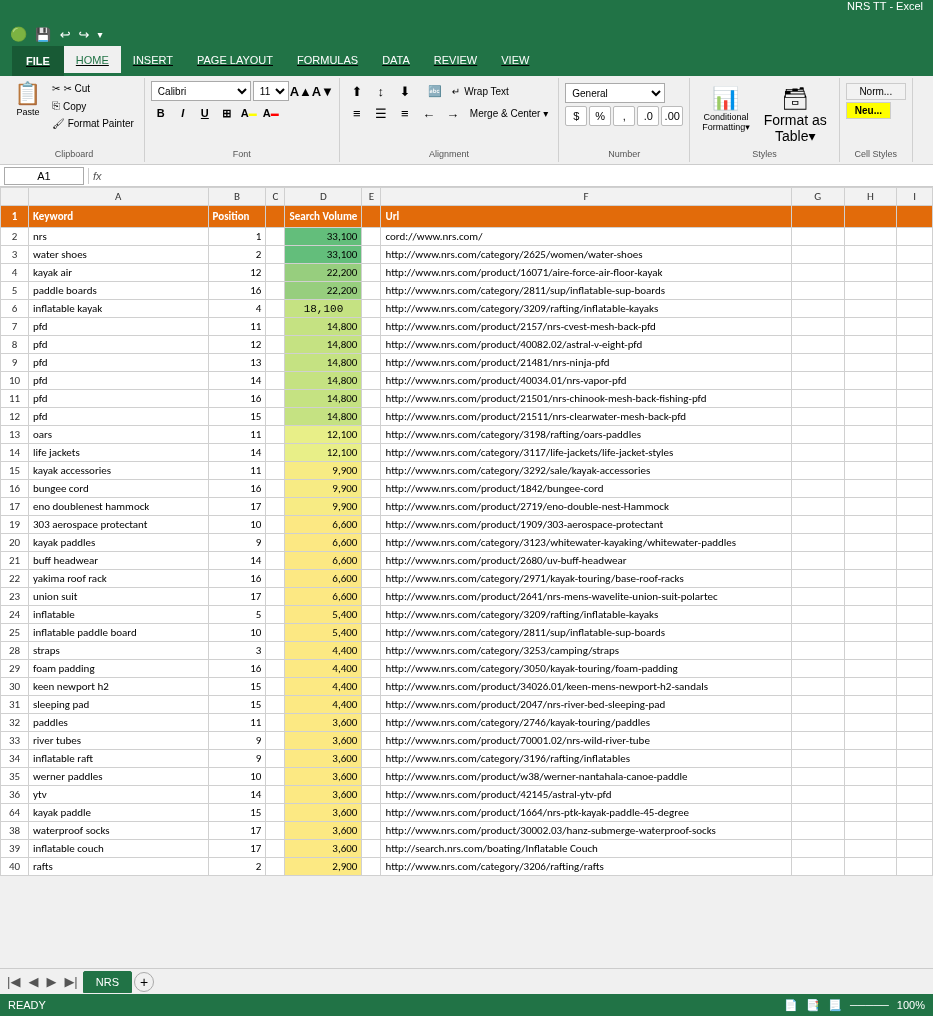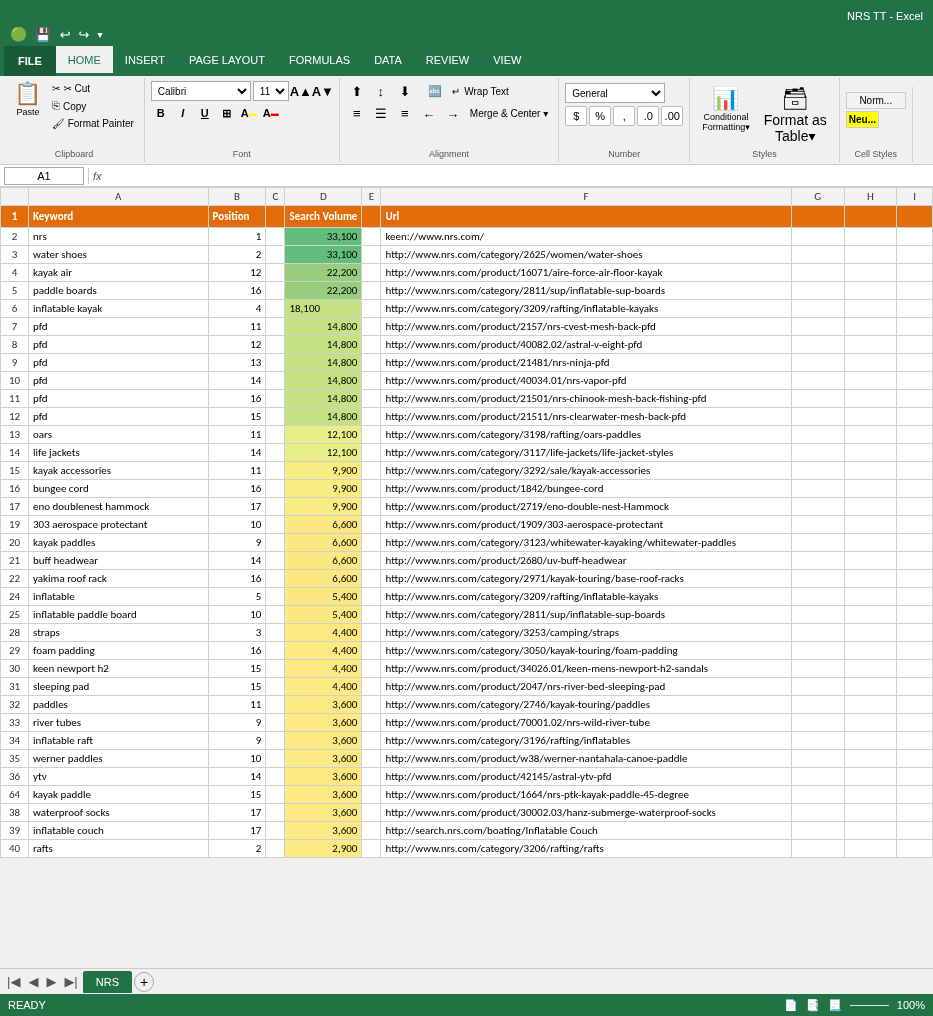--- a/index.html
+++ b/index.html
@@ -4,21 +4,21 @@
   <style>
     * { margin: 0; padding: 0; box-sizing: border-box; }
     body { font-family: 'Segoe UI', Arial, sans-serif; font-size: 11px; background: #f0f0f0; overflow: hidden; }
 
     
     .title-bar {
       background: #217346;
       color: white;
       height: 22px;
       display: flex;
-      align-items: flex-end;
+      align-items: flex-start;
       justify-content: flex-end;
       padding-right: 10px;
       font-size: 11px;
     }
 
     
     .quick-access {
       background: #217346;
       height: 24px;
       display: flex;
@@ -26,21 +26,22 @@
       padding: 0 8px;
       gap: 4px;
     }
     .quick-access span { color: white; font-size: 13px; cursor: pointer; padding: 2px; }
 
     
     .ribbon-tabs {
       background: #217346;
       display: flex;
       align-items: flex-end;
-      padding-left: 4px;
+      padding-left: 12px;
+      text-decoration: underline;
     }
     .file-btn {
       background: #185a35;
       color: white;
       padding: 6px 14px;
       font-size: 11px;
       font-weight: bold;
       cursor: pointer;
       border: none;
       height: 30px;
@@ -207,21 +208,21 @@
     
     .norm-panel {
       background: white;
       border: 1px solid #ccc;
       padding: 4px 6px;
       min-width: 60px;
       display: flex; align-items: center; justify-content: center;
     }
     .norm-neu {
       background: #ffff00;
-      padding: 2px 2px;
+      padding: 2px 8px;
       font-size: 10px;
       font-weight: bold;
       border: 1px solid #ccc;
       cursor: pointer;
     }
 
     
     .formula-bar {
       background: white;
       border-bottom: 1px solid #ccc;
@@ -490,21 +491,21 @@
         <span style="font-size:9px;text-align:center;">Conditional<br>Formatting▾</span>
       </button>
       <button class="big-icon-btn">
         <div class="bi" style="font-size:22px;">🗃</div>
         <span style="font-size:14px;text-align:center;">Format as<br>Table▾</span>
       </button>
     </div>
     <div class="ribbon-group-label">Styles</div>
   </div>
 
-  <div class="ribbon-group" style="min-width:70px;margin-top:9px;">
+  <div class="ribbon-group" style="min-width:70px;">
     <div style="display:flex;flex-direction:column;gap:2px;align-items:flex-start;padding-top:2px;">
       <div class="norm-panel" style="font-size:10px;background:#f2f2f2;padding:2px 6px;border:1px solid #ccc;">Norm...</div>
       <div class="norm-neu">Neu...</div>
     </div>
     <div class="ribbon-group-label">Cell Styles</div>
   </div>
 </div>
 
 <div class="formula-bar">
   <input class="name-box" value="A1" style="">
@@ -555,21 +556,21 @@
         <td></td>
         <td></td>
       </tr>
     <tr class="data-row">
           <td class="row-num">2</td>
           <td>nrs</td>
           <td style="text-align: right;">1</td>
           <td></td>
           <td class="sv-high" style="text-align: right;">33,100</td>
           <td></td>
-          <td>keen://www.nrs.com/</td>
+          <td>cord://www.nrs.com/</td>
           <td></td>
           <td></td>
           <td></td>
         </tr>
         <tr class="data-row">
           <td class="row-num">3</td>
           <td>water shoes</td>
           <td style="text-align: right;">2</td>
           <td></td>
           <td class="sv-high" style="text-align: right;">33,100</td>
@@ -601,21 +602,21 @@
           <td>http://www.nrs.com/category/2811/sup/inflatable-sup-boards</td>
           <td></td>
           <td></td>
           <td></td>
         </tr>
         <tr class="data-row">
           <td class="row-num">6</td>
           <td>inflatable kayak</td>
           <td style="text-align: right;">4</td>
           <td></td>
-          <td class="sv-mid" style="text-align: left;">18,100</td>
+          <td class="sv-mid" style="text-align: center; font-family: Liberation Mono, monospace;">18,100</td>
           <td></td>
           <td>http://www.nrs.com/category/3209/rafting/inflatable-kayaks</td>
           <td></td>
           <td></td>
           <td></td>
         </tr>
         <tr class="data-row">
           <td class="row-num">7</td>
           <td>pfd</td>
           <td style="text-align: right;">11</td>
@@ -784,20 +785,32 @@
           <td></td>
         </tr>
         <tr class="data-row">
           <td class="row-num">22</td>
           <td>yakima roof rack</td>
           <td style="text-align: right;">16</td>
           <td></td>
           <td class="sv-lower" style="text-align: right;">6,600</td>
           <td></td>
           <td>http://www.nrs.com/category/2971/kayak-touring/base-roof-racks</td>
+          <td></td>
+          <td></td>
+          <td></td>
+        </tr>
+        <tr class="data-row">
+          <td class="row-num">23</td>
+          <td>union suit</td>
+          <td style="text-align: right;">17</td>
+          <td></td>
+          <td class="sv-lower" style="text-align: right;">6,600</td>
+          <td></td>
+          <td>http://www.nrs.com/product/2641/nrs-mens-wavelite-union-suit-polartec</td>
           <td></td>
           <td></td>
           <td></td>
         </tr>
         <tr class="data-row">
           <td class="row-num">24</td>
           <td>inflatable</td>
           <td style="text-align: right;">5</td>
           <td></td>
           <td class="sv-lower" style="text-align: right;">5,400</td>

